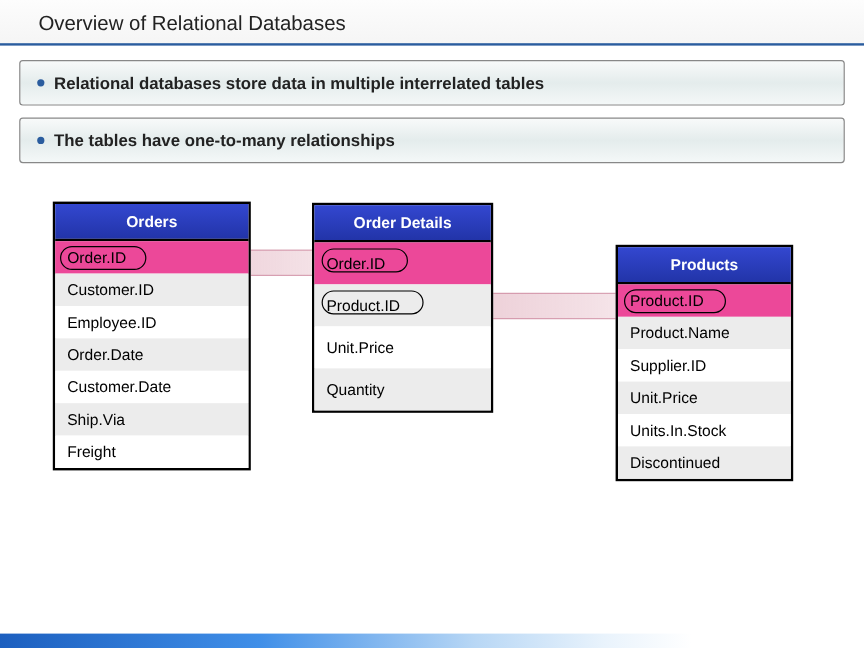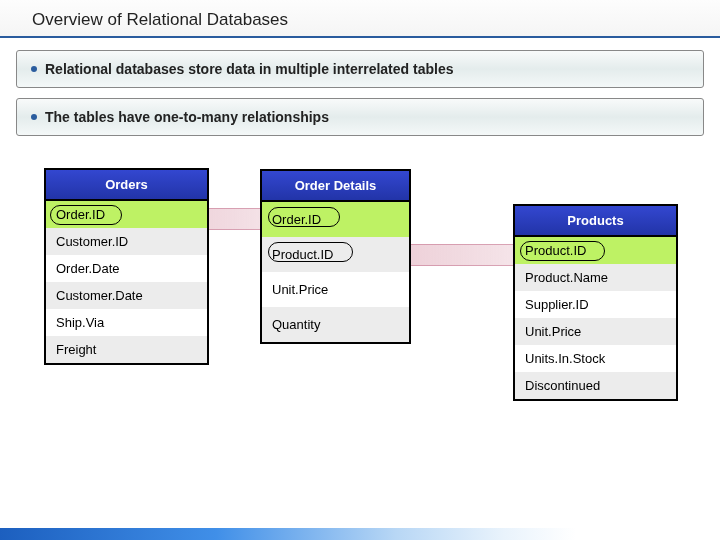--- a/index.html
+++ b/index.html
@@ -57,21 +57,21 @@
     border-bottom: 2.5px solid #000;
   }
   .table-box .trow {
     padding: 5px 10px;
     height: 27px;
     display: flex;
     align-items: center;
   }
   .table-box .trow:nth-child(odd) { background: #ececec; }
   .table-box .trow:nth-child(even) { background: #fff; }
-  .table-box .tbody .trow:first-child { background: #bef264; }
+  .table-box .tbody .trow:first-child { background: #ec4899; }
   .table-box .tbody .trow:nth-child(2) { background: #ececec; }
   .table-box .tbody .trow:nth-child(3) { background: #fff; }
   .table-box .tbody .trow:nth-child(4) { background: #ececec; }
   .table-box .tbody .trow:nth-child(5) { background: #fff; }
   .table-box .tbody .trow:nth-child(6) { background: #ececec; }
   .table-box .tbody .trow:nth-child(7) { background: #fff; }
   .key-oval {
     position: absolute;
     border: 1.5px solid #000;
     border-radius: 10px;
@@ -110,41 +110,42 @@
 <div class="diagram">
 
   <div class="rel-line" style="left:65px; top:44px; width:230px; height:22px;"></div>
   <div class="rel-line" style="left:277px; top:80px; width:260px; height:22px;"></div>
 
   <div class="table-box" style="left:44px; top:4px; width:165px;">
     <div class="thead">Orders</div>
     <div class="tbody">
       <div class="trow">Order.ID</div>
       <div class="trow">Customer.ID</div>
+      <div class="trow">Employee.ID</div>
       <div class="trow">Order.Date</div>
       <div class="trow">Customer.Date</div>
       <div class="trow">Ship.Via</div>
       <div class="trow">Freight</div>
     </div>
   </div>
   <div class="key-oval" style="left:50px; top:41px; width:72px; height:20px;"></div>
 
   <div class="table-box" style="left:260px; top:5px; width:151px;">
     <div class="thead">Order Details</div>
     <div class="tbody">
       <div class="trow" style="height:35px;">Order.ID</div>
       <div class="trow" style="height:35px;">Product.ID</div>
       <div class="trow" style="height:35px;">Unit.Price</div>
       <div class="trow" style="height:35px;">Quantity</div>
     </div>
   </div>
   <div class="key-oval" style="left:268px; top:43px; width:72px; height:20px;"></div>
   <div class="key-oval" style="left:268px; top:78px; width:85px; height:20px;"></div>
 
-  <div class="table-box" style="left:513px; top:40px; width:165px;">
+  <div class="table-box" style="left:513px; top:40px; width:148px;">
     <div class="thead">Products</div>
     <div class="tbody">
       <div class="trow">Product.ID</div>
       <div class="trow">Product.Name</div>
       <div class="trow">Supplier.ID</div>
       <div class="trow">Unit.Price</div>
       <div class="trow">Units.In.Stock</div>
       <div class="trow">Discontinued</div>
     </div>
   </div>

